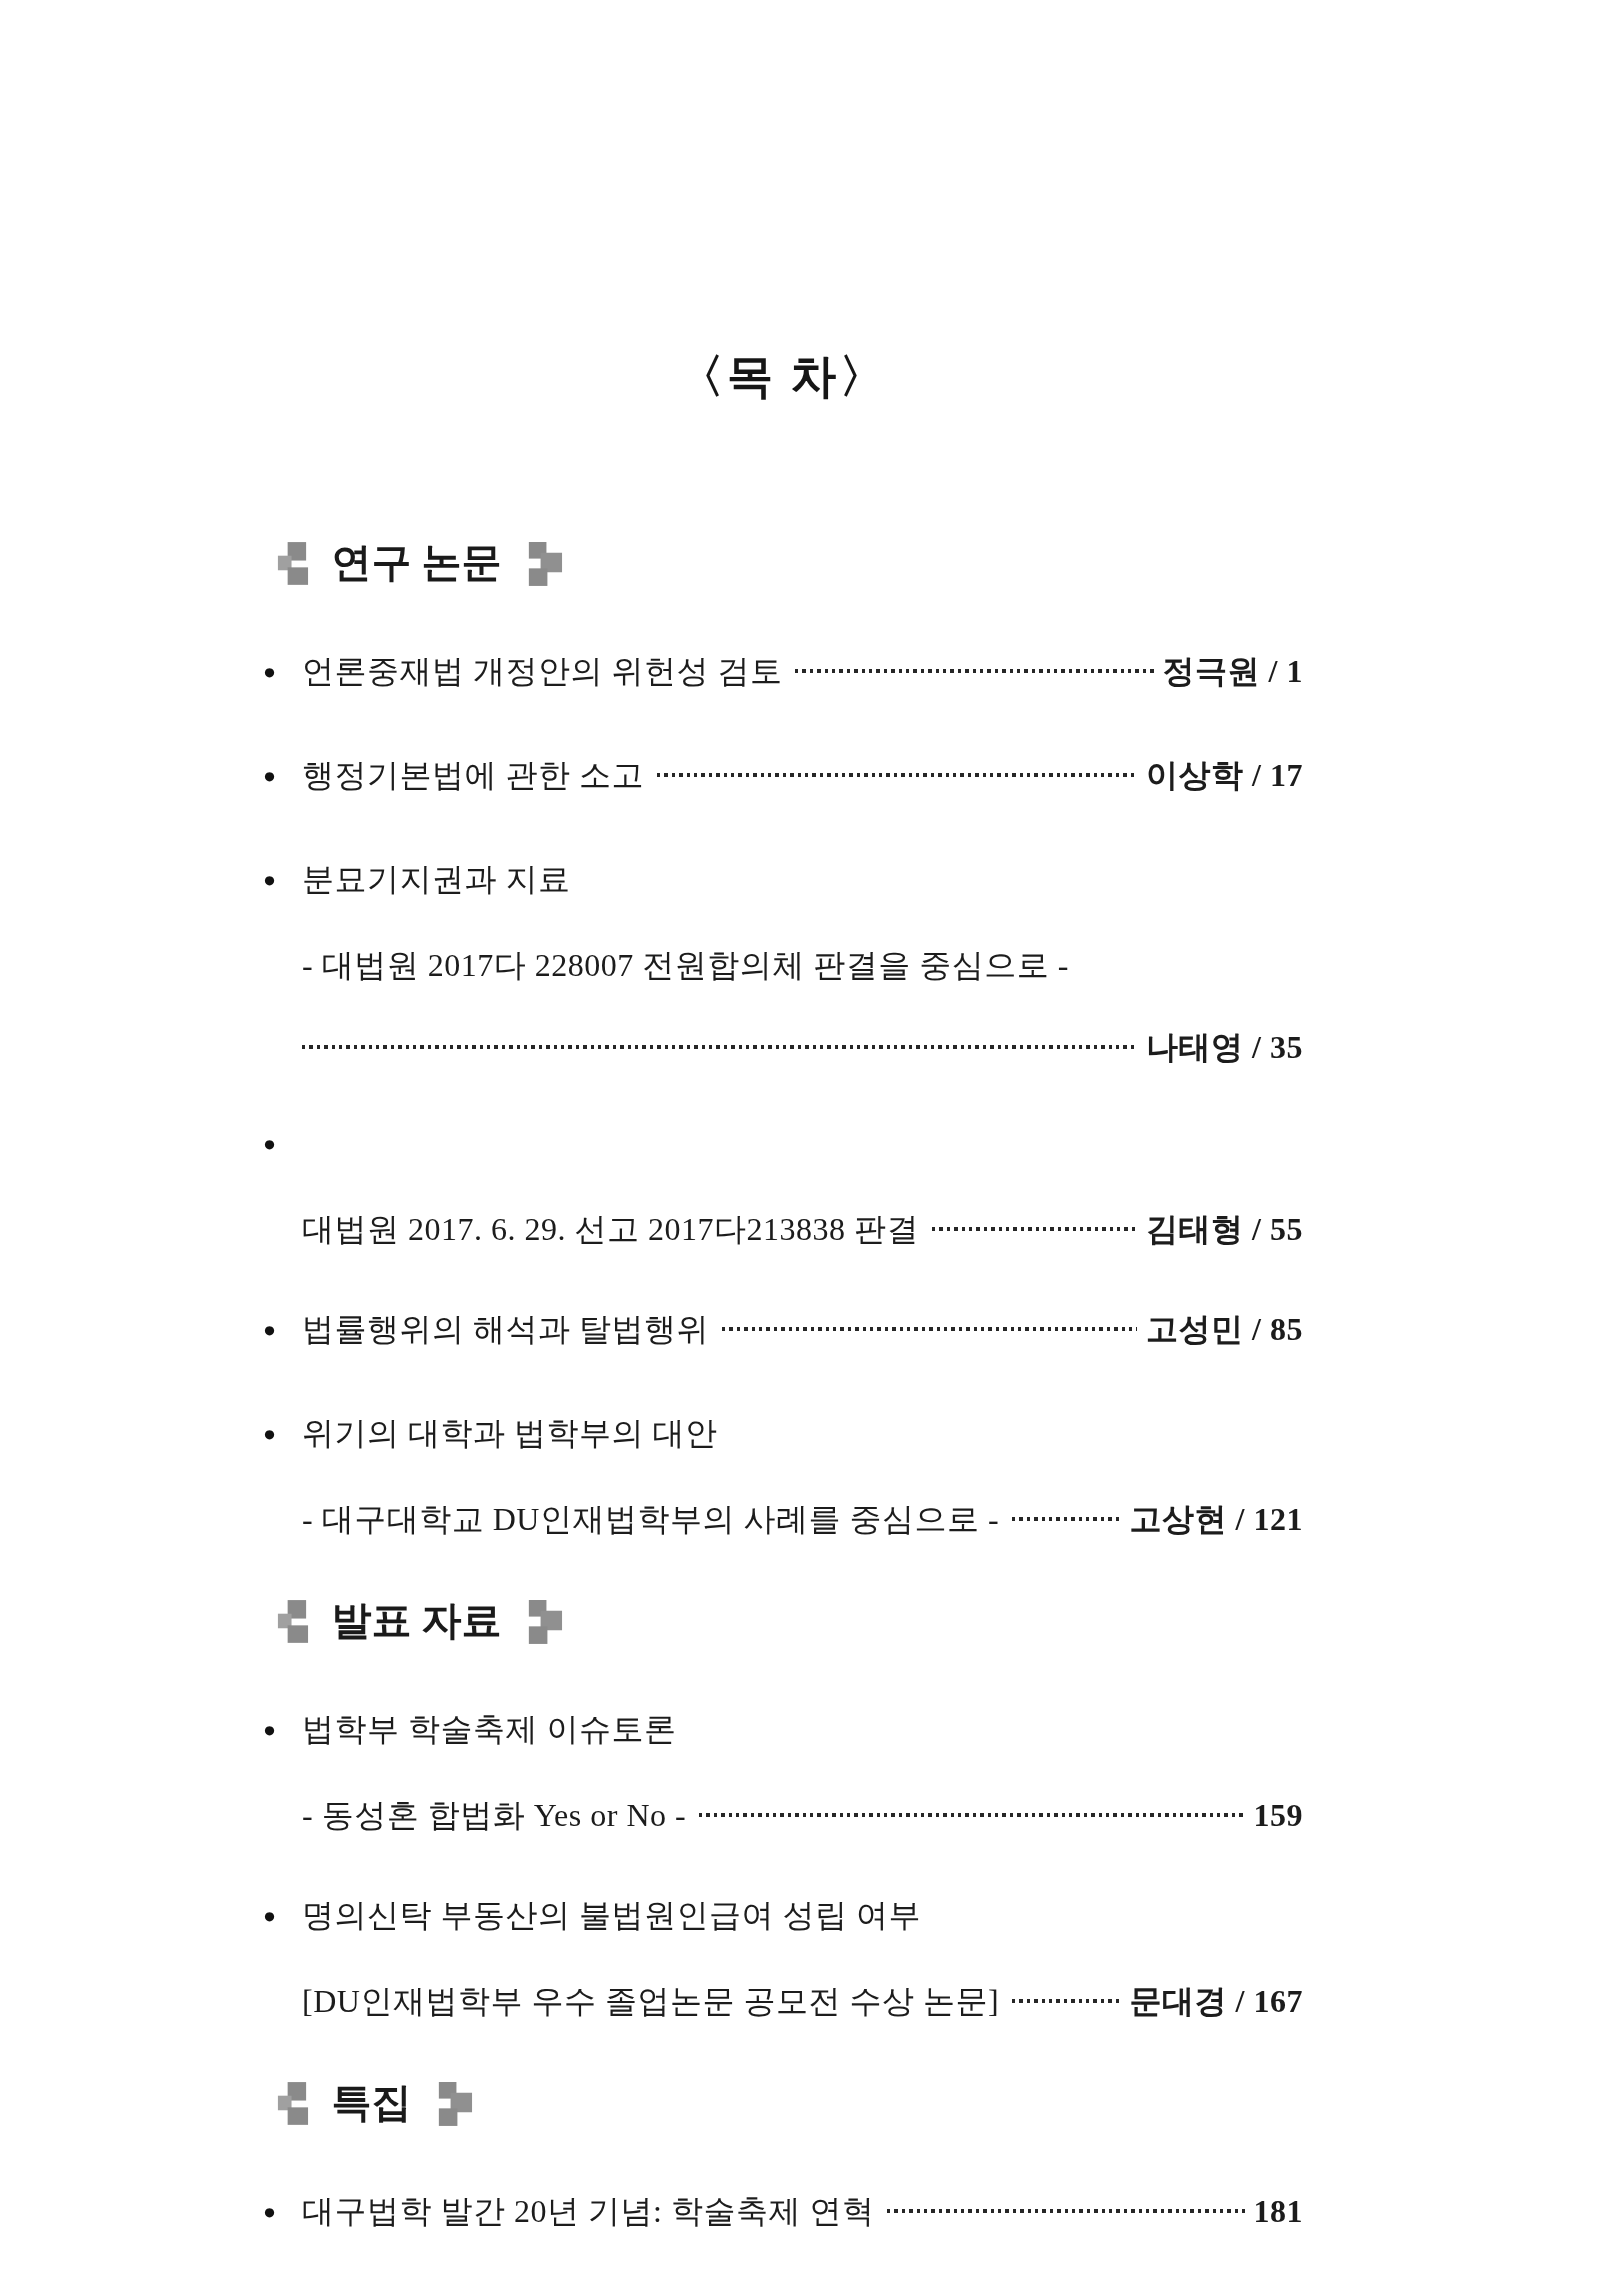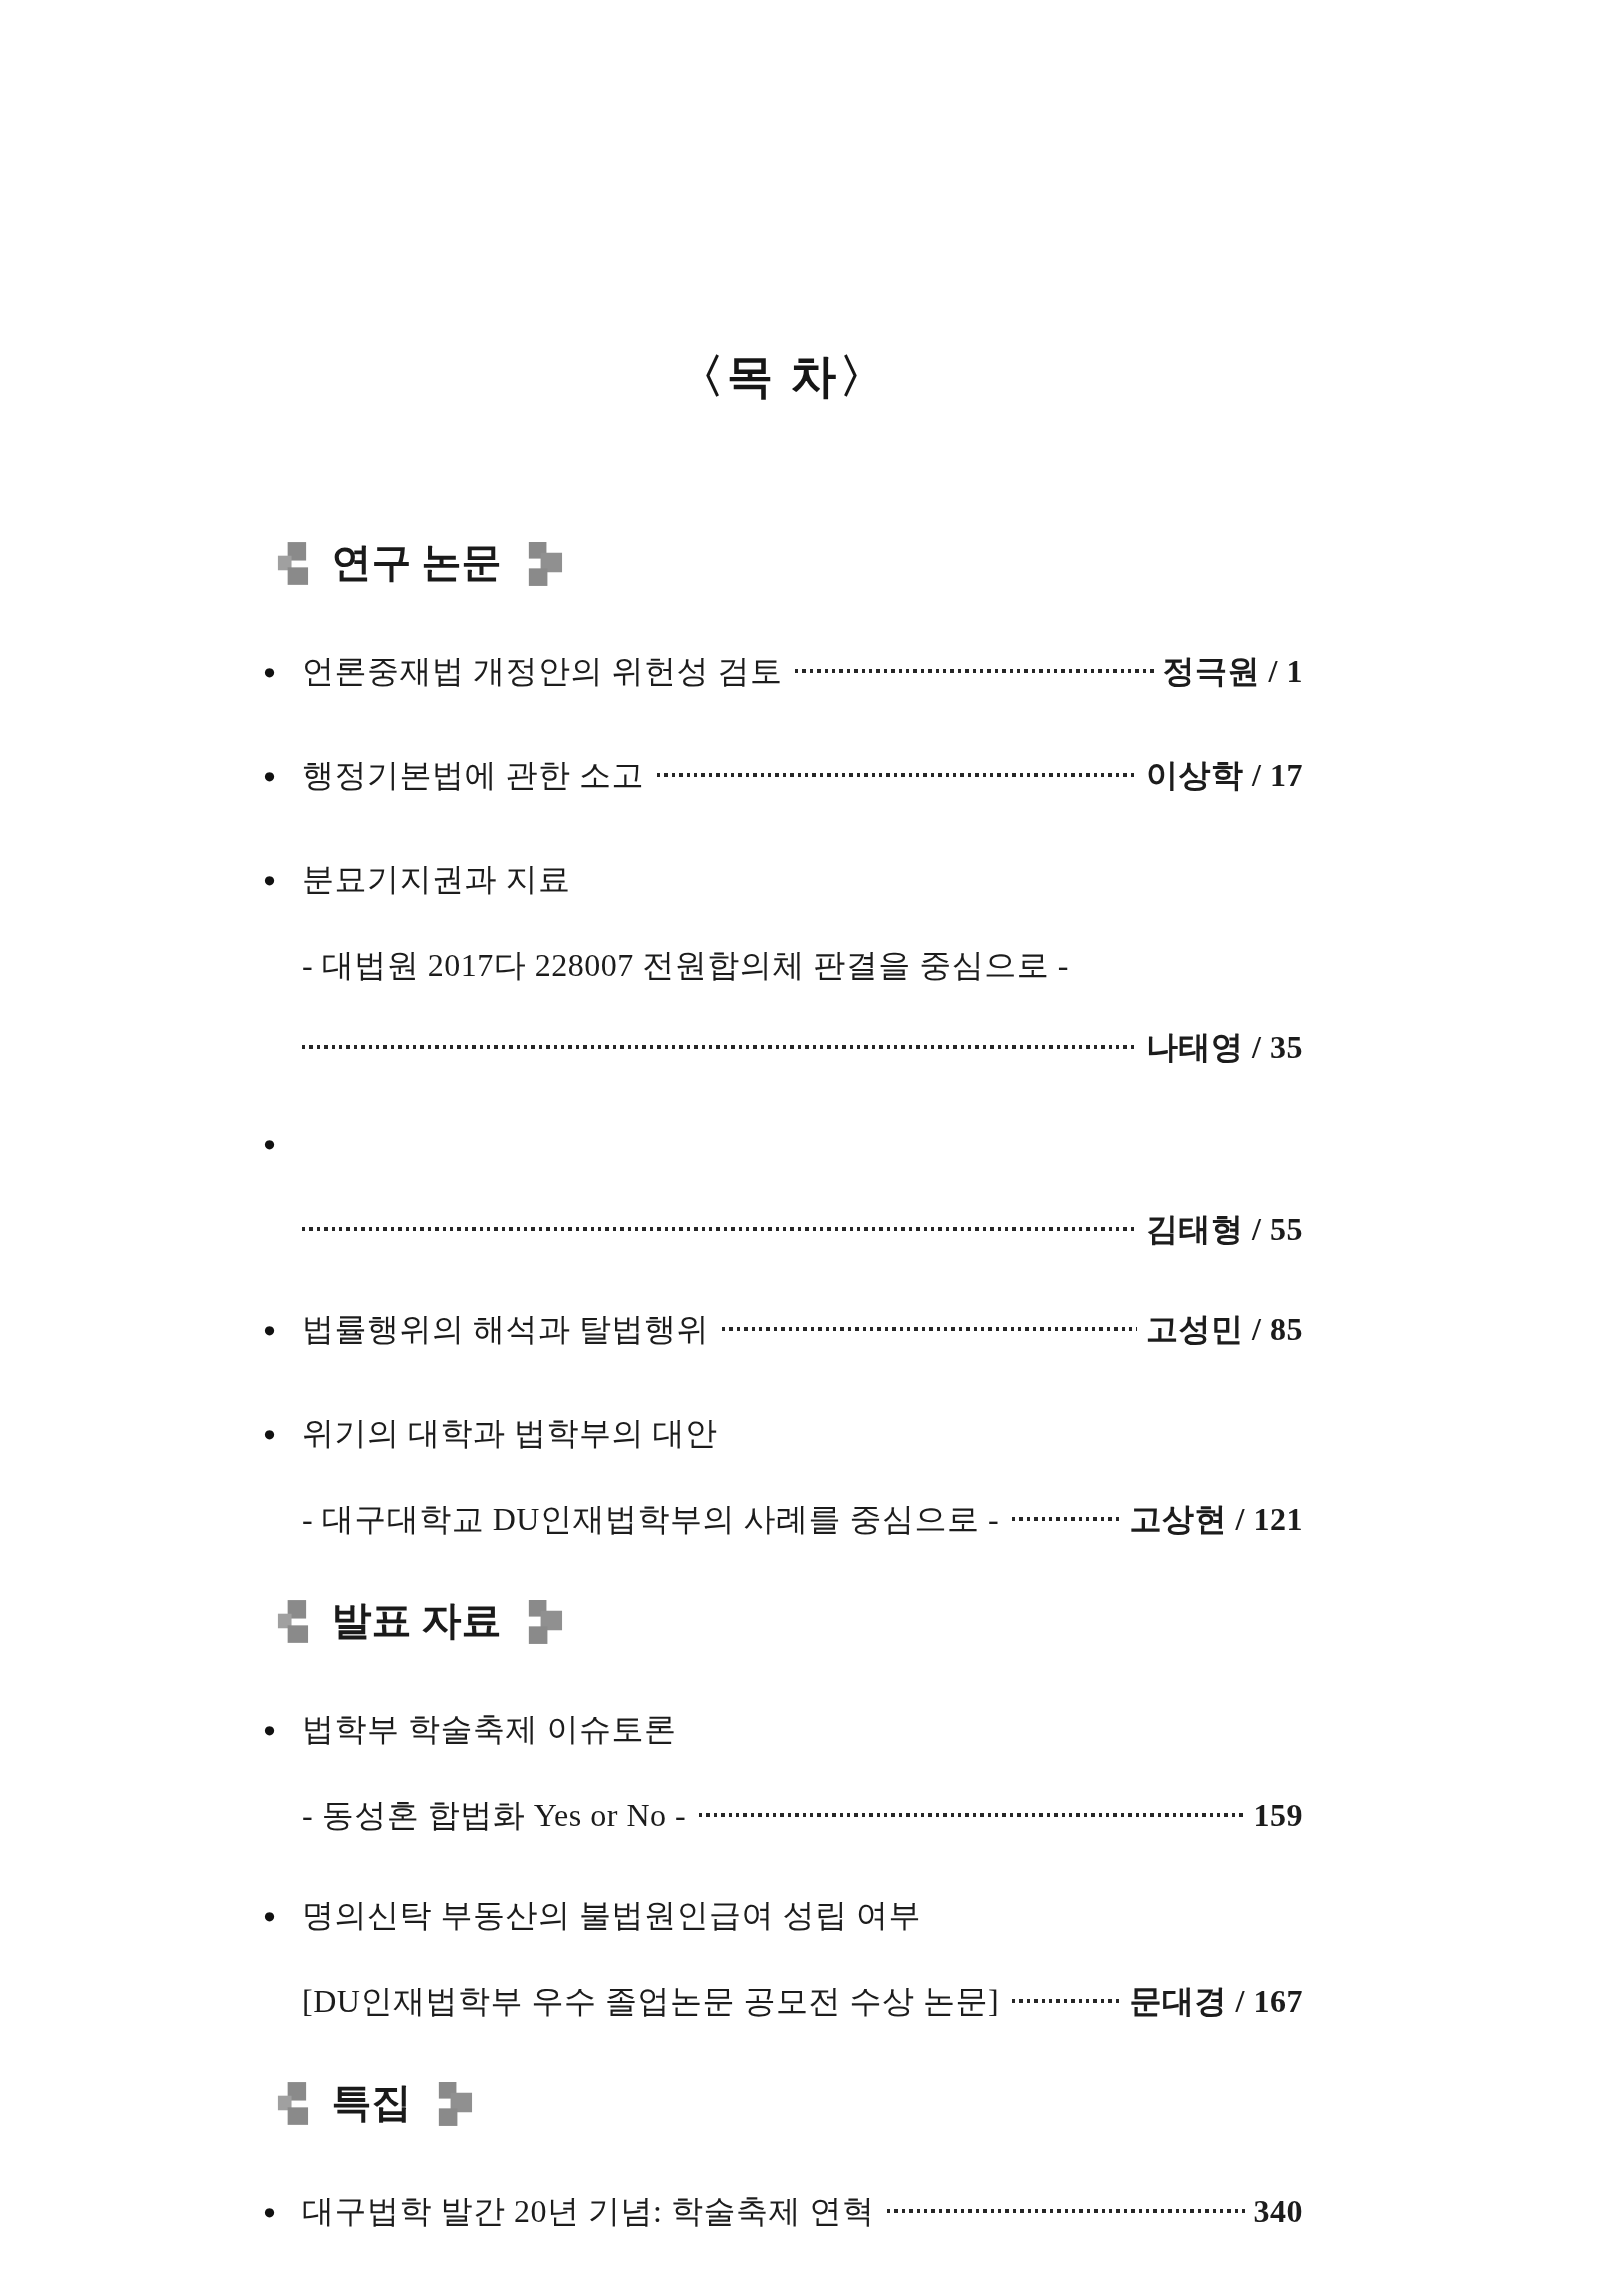--- a/index.html
+++ b/index.html
@@ -136,20 +136,21 @@
             <span class="leader"></span>
             <span class="line-ref">나태영 / 35</span>
           </div>
         </div>
 
         <div class="entry">
           <div class="line">
             <span class="bullet">●</span>
           </div>
           <div class="line cont">
+            <span class="line-text">대법원 2017. 6. 29. 선고 2017다213838 판결</span>
             <span class="leader"></span>
             <span class="line-ref">김태형 / 55</span>
           </div>
         </div>
 
         <div class="entry">
           <div class="line">
             <span class="bullet">●</span>
             <span class="line-text">법률행위의 해석과 탈법행위</span>
             <span class="leader"></span>
@@ -237,21 +238,21 @@
           </svg>
         </span>
       </h2>
       <div class="entries">
 
         <div class="entry">
           <div class="line">
             <span class="bullet">●</span>
             <span class="line-text">대구법학 발간 20년 기념: 학술축제 연혁</span>
             <span class="leader"></span>
-            <span class="line-ref">340</span>
+            <span class="line-ref">181</span>
           </div>
         </div>
 
       </div>
     </section>
 
   </div>
 </div>
 
 

